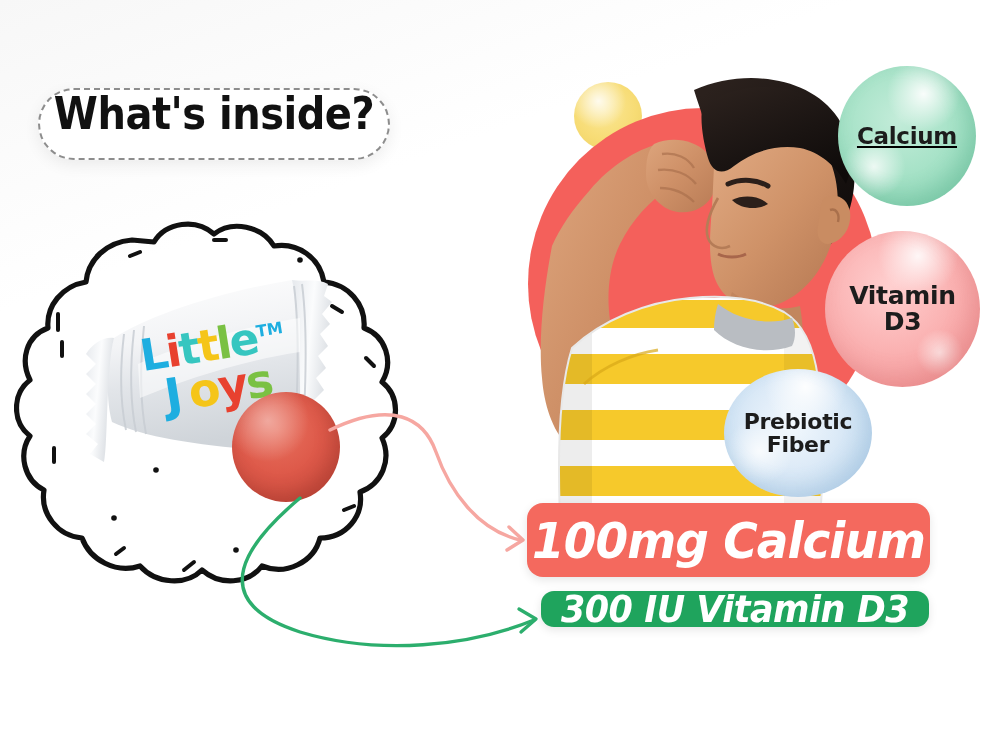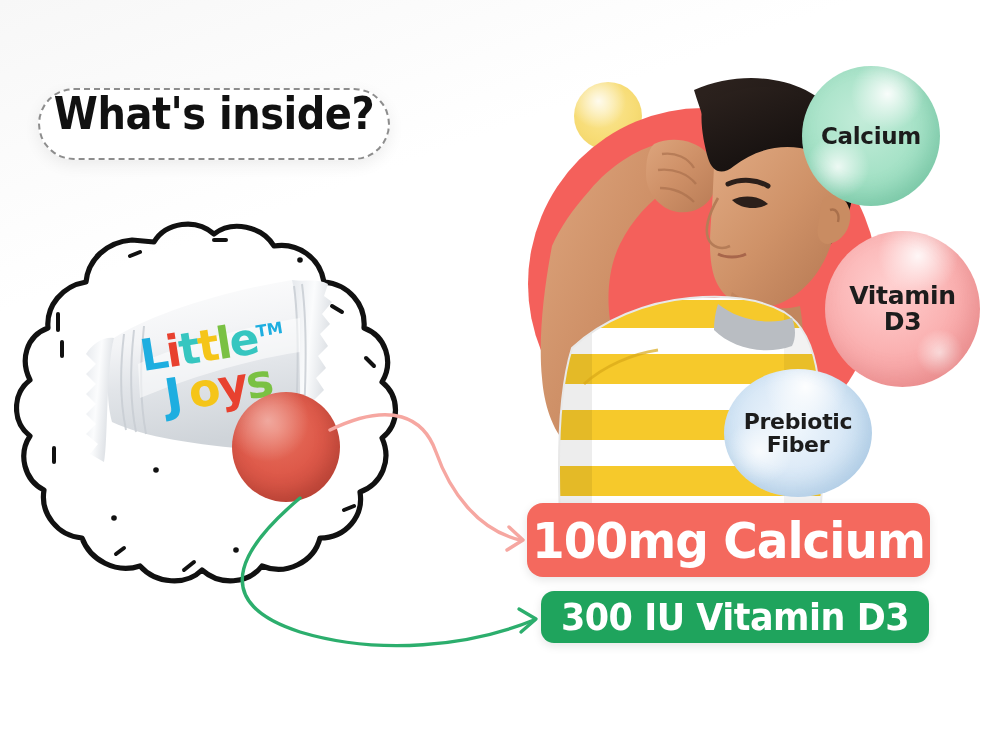--- a/index.html
+++ b/index.html
@@ -55,26 +55,27 @@
   #boy{position:absolute;left:432px;top:48px;width:470px;height:470px;}
 
   
   .bubble{position:absolute;border-radius:50%;display:flex;align-items:center;
     justify-content:center;text-align:center;}
   .bubble span{
     font-family:"DejaVu Sans", sans-serif;font-weight:bold;color:#1c1c1c;
     line-height:1.06;letter-spacing:-.3px;position:relative;z-index:3;
   }
   #bubble-calcium{
-    left:802px;top:66px;width:138px;height:140px;
+    left:838px;top:66px;width:138px;height:140px;
     background:
       radial-gradient(circle at 62% 20%, rgba(255,255,255,.92) 0%, rgba(255,255,255,0) 26%),
       radial-gradient(circle at 26% 72%, rgba(255,255,255,.80) 0%, rgba(255,255,255,0) 22%),
       radial-gradient(circle at 44% 38%, #c3ecd9 0%, #a6e2c7 48%, #8fd8b8 80%, #9fdcc0 100%);
     box-shadow:inset -7px -9px 20px rgba(60,150,115,.25);
+    text-decoration:underline;
   }
   #bubble-calcium span{font-size:23px;}
   #bubble-vitamind3{
     left:825px;top:231px;width:155px;height:156px;
     background:
       radial-gradient(circle at 60% 16%, rgba(255,255,255,.88) 0%, rgba(255,255,255,0) 25%),
       radial-gradient(circle at 74% 78%, rgba(255,255,255,.65) 0%, rgba(255,255,255,0) 14%),
       radial-gradient(circle at 42% 36%, #ffcfcf 0%, #fab0b0 50%, #f59b9c 82%, #f8aaa9 100%);
     box-shadow:inset -8px -10px 22px rgba(190,80,80,.22);
   }
@@ -87,32 +88,32 @@
       radial-gradient(circle at 46% 44%, #f2f8fd 0%, #dceaf7 42%, #c3dcf0 78%, #d3e6f6 100%);
     box-shadow:inset -7px -9px 20px rgba(95,140,185,.20);
   }
   #bubble-prebiotic span{font-size:22px;}
 
   
   #arrows{position:absolute;left:0;top:0;width:1000px;height:750px;pointer-events:none;}
 
   
   .badge{position:absolute;display:flex;align-items:center;justify-content:center;
-    box-sizing:border-box;}
+    box-sizing:border-box;font-style:italic;}
   .badge span{
     font-family:"DejaVu Sans", sans-serif;font-weight:bold;color:#ffffff;
     white-space:nowrap;transform:scaleY(1.06);
   }
   #badge-calcium{
     left:527px;top:503px;width:403px;height:74px;border-radius:16px;
     background:#f4695e;box-shadow:0 3px 10px rgba(0,0,0,.10);
   }
   #badge-calcium span{font-size:47px;letter-spacing:-1px;}
   #badge-vitamind3{
-    left:541px;top:591px;width:388px;height:52px;border-radius:13px;
+    left:541px;top:591px;width:388px;height:36px;border-radius:13px;
     background:#1fa45d;box-shadow:0 3px 10px rgba(0,0,0,.10);
   }
   #badge-vitamind3 span{font-size:35px;letter-spacing:-.5px;}
 </style>
 </head>
 <body>
 
 <div id="stage">
 
   <div id="title-pill">

